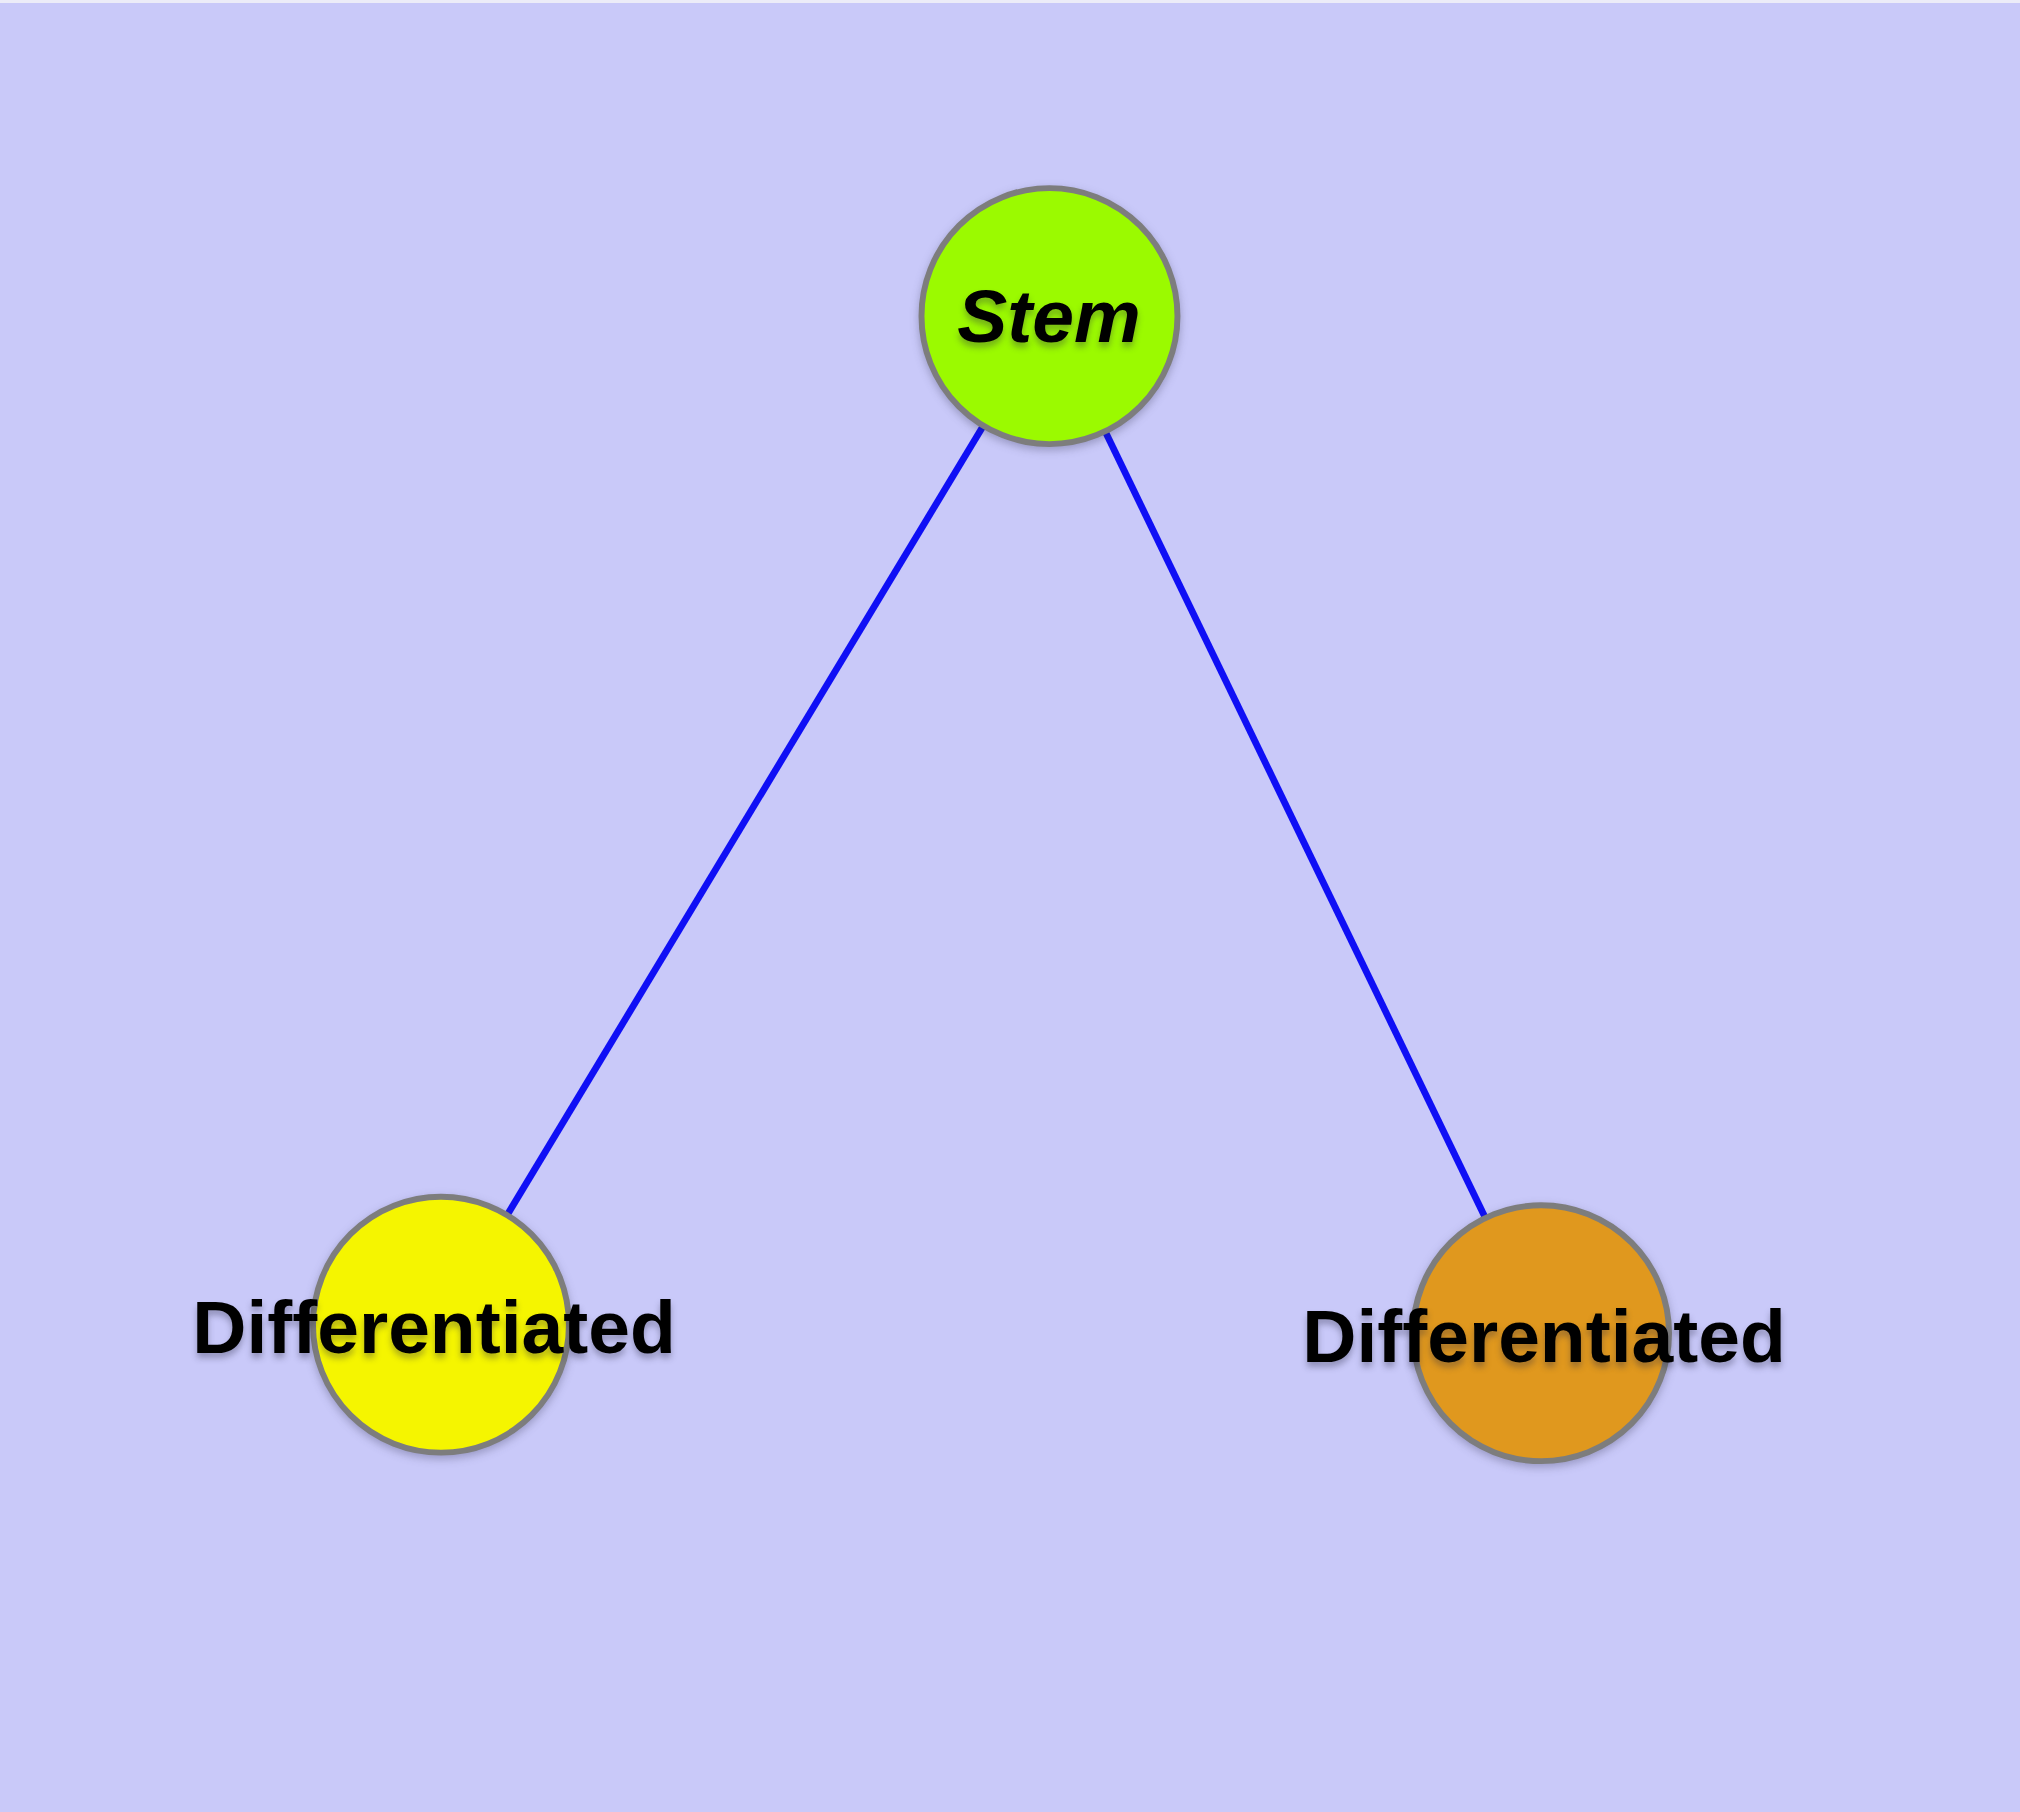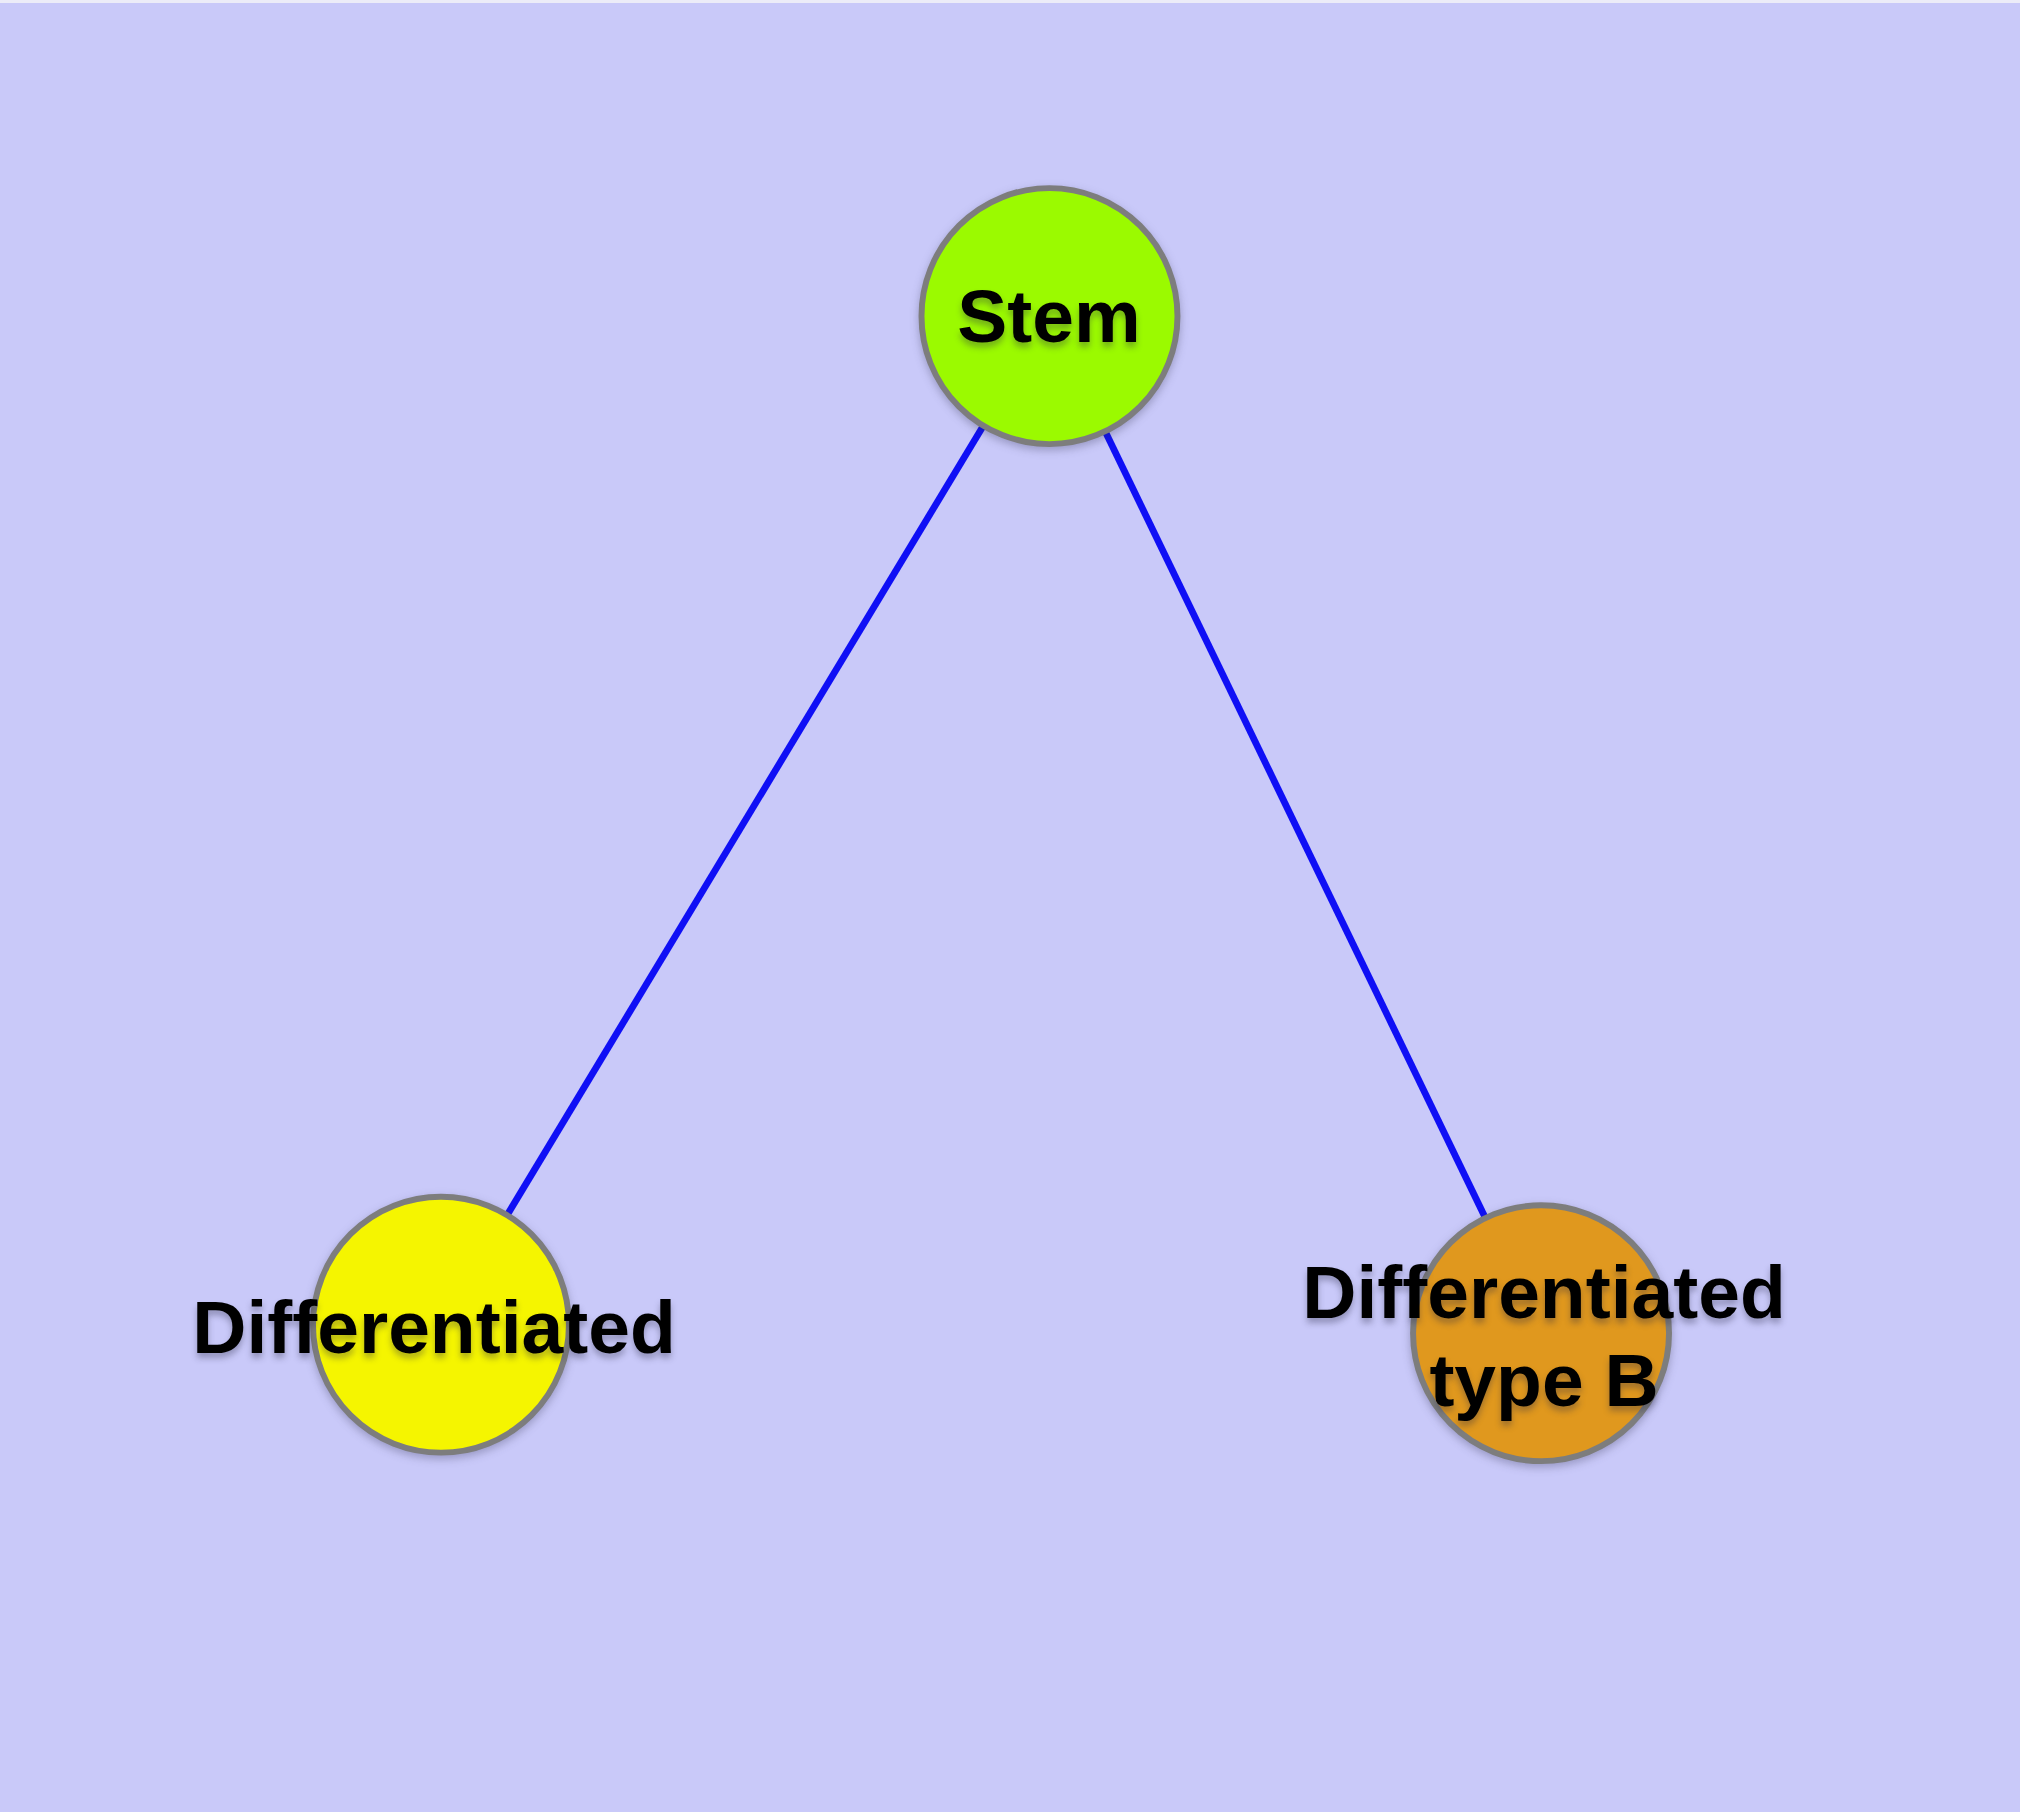--- a/index.html
+++ b/index.html
@@ -46,21 +46,21 @@
     font-size: 75px;
     line-height: 88px;
     white-space: nowrap;
     text-shadow: 0 5.1px 6px rgba(40, 40, 70, 0.35);
     pointer-events: none;
   }
   .node-label .line {
     display: block;
   }
   
-  .label-stem   { left: 1049px; top: 316px;  }
+  .label-stem   { left: 1049px; top: 316px; font-style: italic;  }
   .label-type-a { left: 434px;  top: 1327px; }
   .label-type-b { left: 1544px; top: 1336px; }
 </style>
 </head>
 <body>
 
 <div class="canvas">
 
   <div class="top-edge"></div>
 
@@ -77,17 +77,16 @@
   <div class="node-label label-stem">
     <span class="line">Stem</span>
   </div>
 
   <div class="node-label label-type-a">
     <span class="line">Differentiated</span>
   </div>
 
   <div class="node-label label-type-b">
     <span class="line">Differentiated</span>
-    <span class="line">type B</span>
   </div>
 
 </div>
 
 
 </body></html>

